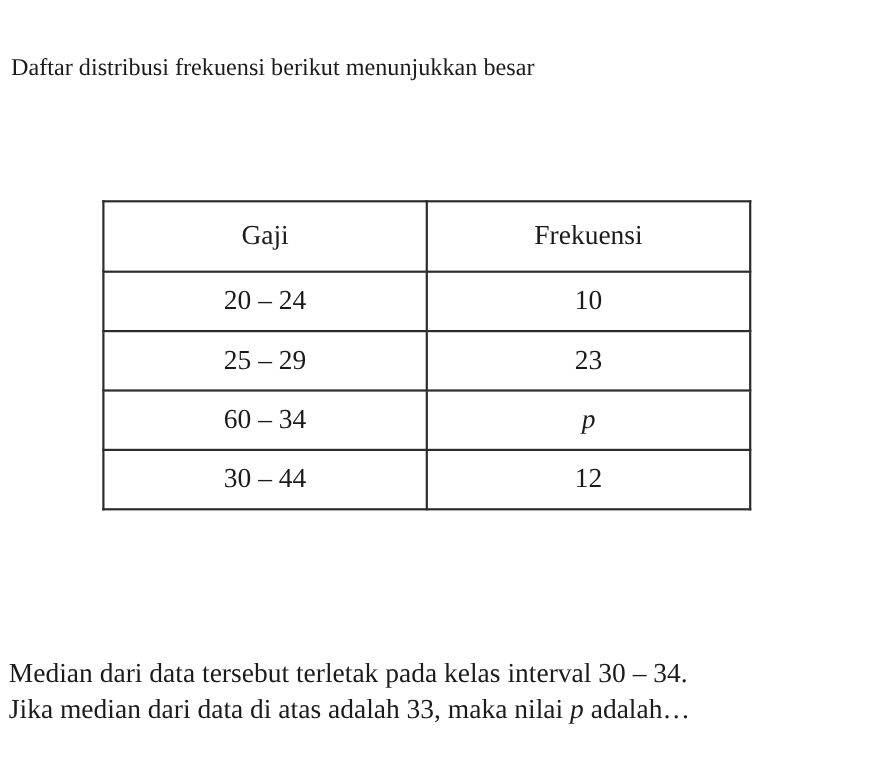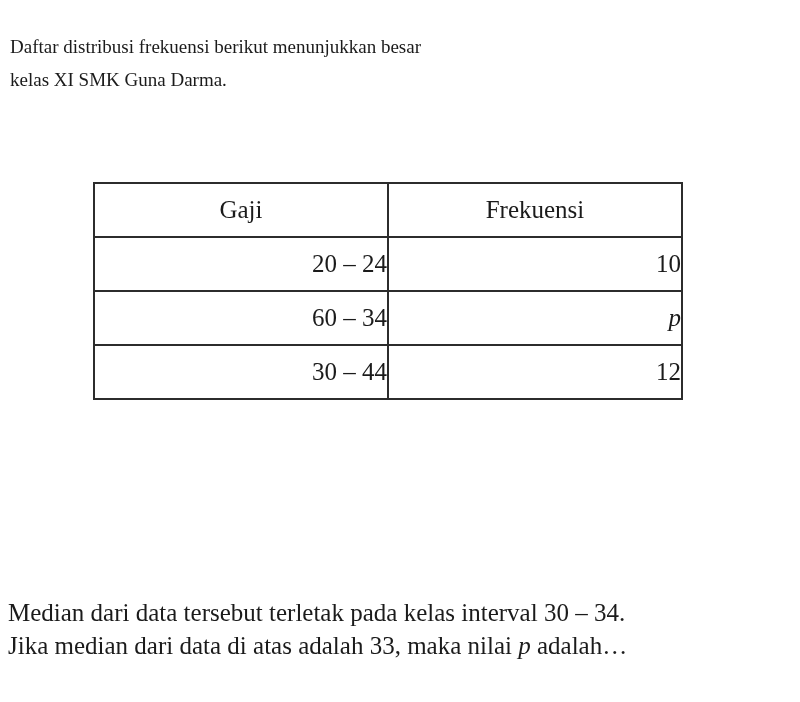--- a/index.html
+++ b/index.html
@@ -9,78 +9,81 @@
     width: 800px;
     height: 702px;
     background: #ffffff;
     font-family: "Liberation Serif", "DejaVu Serif", serif;
     color: #1b1b1b;
     overflow: hidden;
   }
   .intro {
     position: absolute;
     left: 10px;
-    top: 30px;
+    top: 44px;
     width: 700px;
-    font-size: 19px;
+    font-size: 22px;
     line-height: 33px;
   }
   .freq-table {
     position: absolute;
     left: 93px;
     top: 182px;
     width: 590px;
     border-collapse: collapse;
     font-size: 25px;
   }
   .freq-table th, .freq-table td {
     border: 2px solid #2c2c2c;
     text-align: center;
     vertical-align: middle;
     font-weight: normal;
     padding: 0;
   }
-  .freq-table th { height: 54px; }
-  .freq-table td { height: 54px; text-align: right; }
+  .freq-table th { height: 64px; }
+  .freq-table td { height: 54px; }
   .freq-table col { width: 50%; }
   .var { font-style: italic; }
   .question {
     position: absolute;
     left: 8px;
     top: 596px;
     width: 790px;
     font-size: 25px;
     line-height: 33px;
   }
 </style>
 </head>
 <body>
 
 <div class="page">
 
   <div class="intro">
     <div>Daftar distribusi frekuensi berikut menunjukkan besar</div>
-    <div>kelas XI SMK Guna Darma.</div>
   </div>
 
   <table class="freq-table">
     <colgroup>
         <col>
         <col>
       </colgroup>
     <thead>
       <tr>
         <th>Gaji</th>
         <th>Frekuensi</th>
       </tr>
     </thead>
     <tbody>
       <tr>
         <td>20 – 24</td>
         <td>10</td>
+      </tr>
+      <tr>
+        <td>25 – 29</td>
+        <td>23</td>
       </tr>
       <tr>
         <td>60 – 34</td>
         <td class="var">p</td>
       </tr>
       <tr>
         <td>30 – 44</td>
         <td>12</td>
       </tr>
     </tbody>

